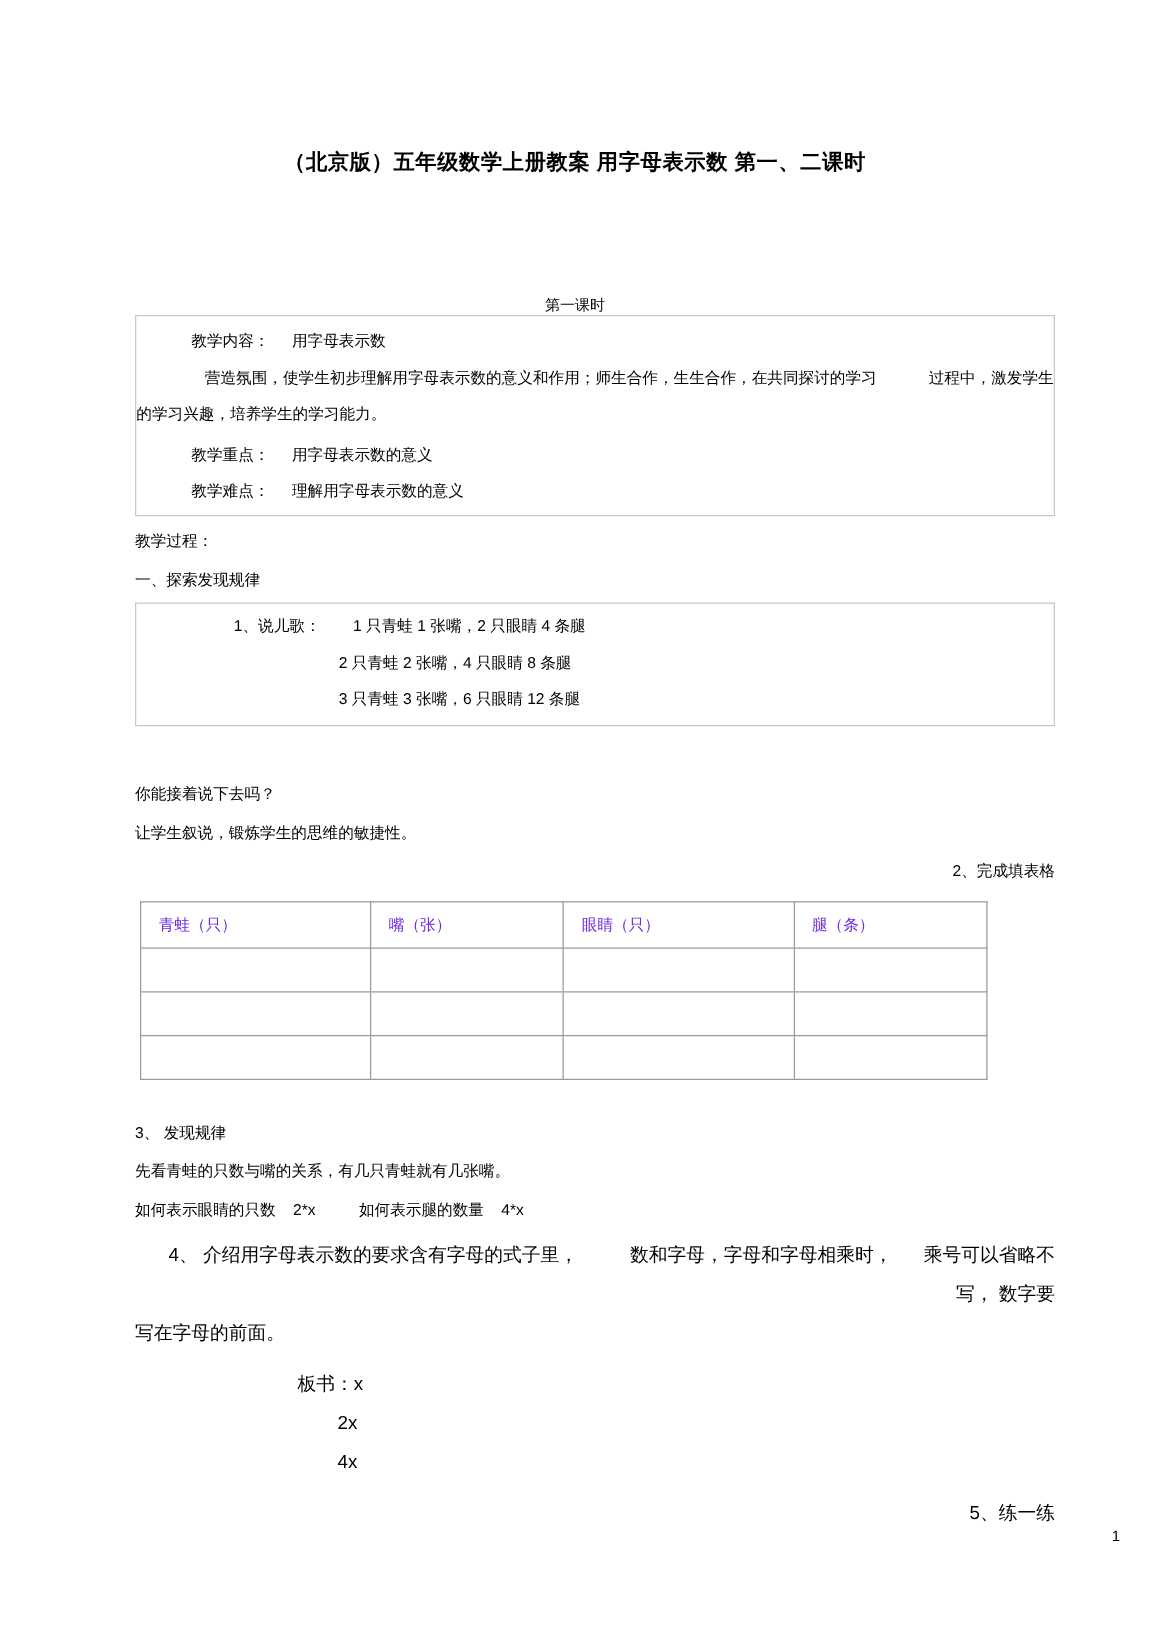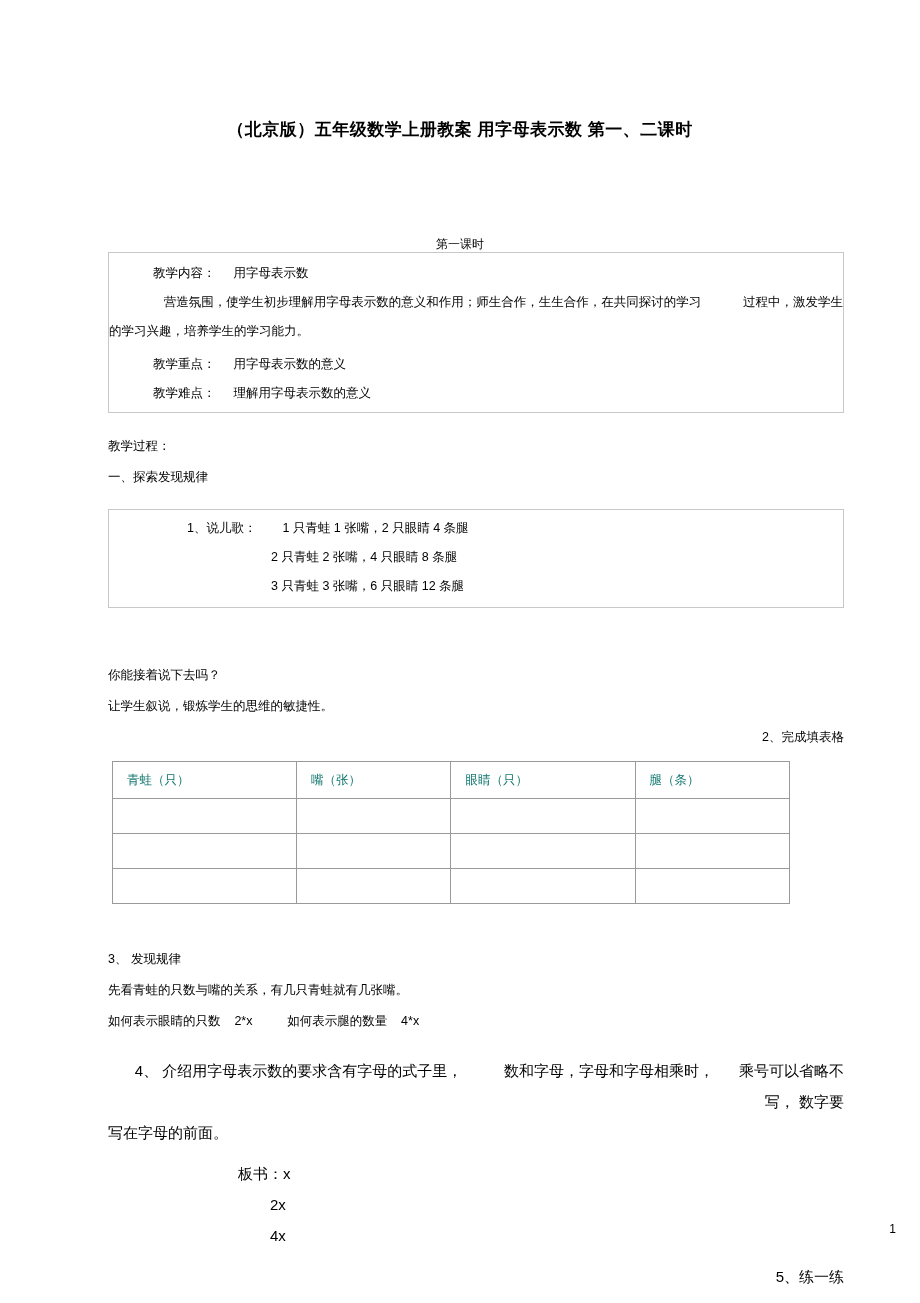--- a/index.html
+++ b/index.html
@@ -54,41 +54,41 @@
     line-height: 29px;
     white-space: pre-wrap;
     color: #000;
   }
   .indent-1 { padding-left: 44px; }
   .indent-2 { padding-left: 78px; }
   .indent-3 { padding-left: 130px; }
   .indent-4 { padding-left: 162px; }
   .indent-small { padding-left: 10px; text-align: right; }
   .plain-block {
-    margin-top: 18px;
+    margin-top: 5px;
   }
   .plain-block .line { line-height: 31px; }
   .frog-box {
     border: 1px solid #c8c8c8;
-    margin-top: 16px;
+    margin-top: 2px;
     padding: 4px 0 6px 0;
     box-sizing: border-box;
   }
   table.fill-table {
     border-collapse: collapse;
     width: 678px;
     margin-top: 8px;
     margin-left: 4px;
   }
   table.fill-table td {
     border: 1px solid #9a9a9a;
     height: 30px;
     font-size: 12.5px;
     padding: 2px 0 2px 14px;
-    color: #0f766e;
+    color: #6d28d9;
   }
   table.fill-table tr.head td {
     height: 32px;
   }
   .gap-sm { height: 10px; }
   .gap-md { height: 22px; }
   .gap-lg { height: 34px; }
   .page-number {
     position: absolute;
     right: 24px;

